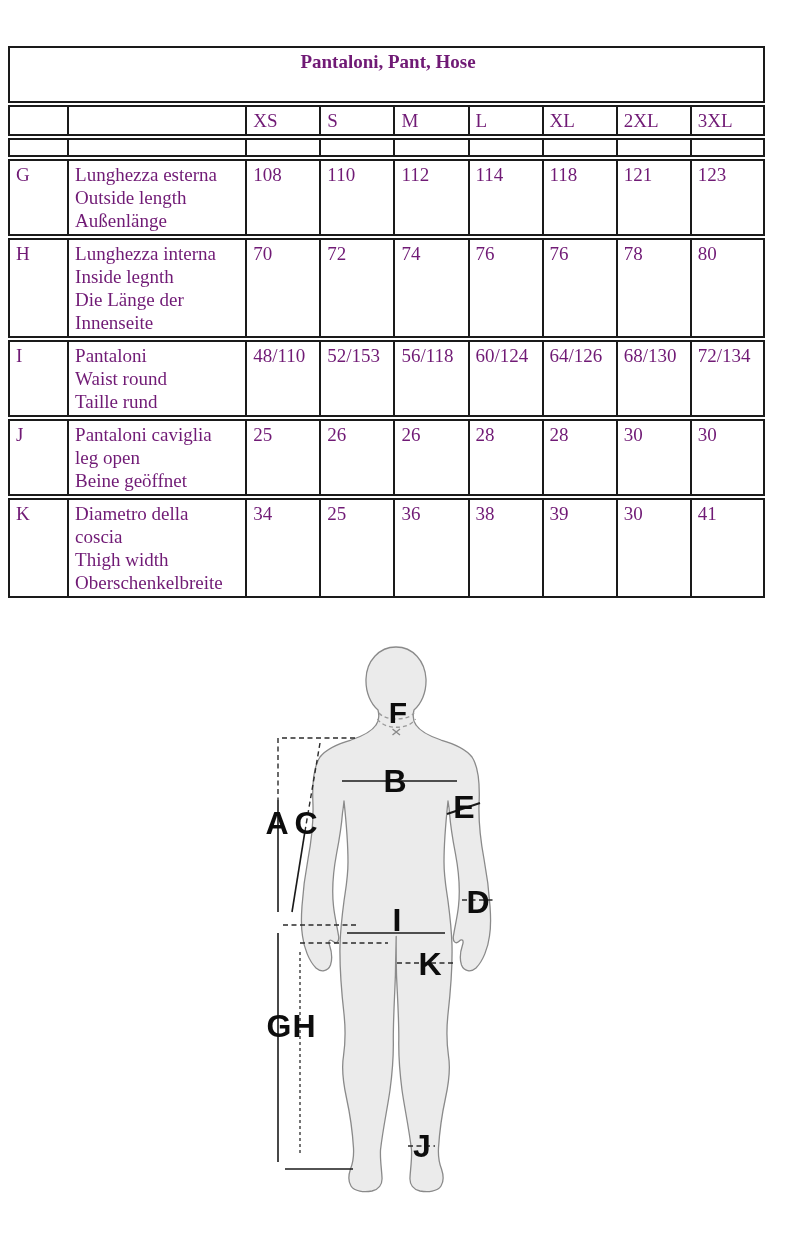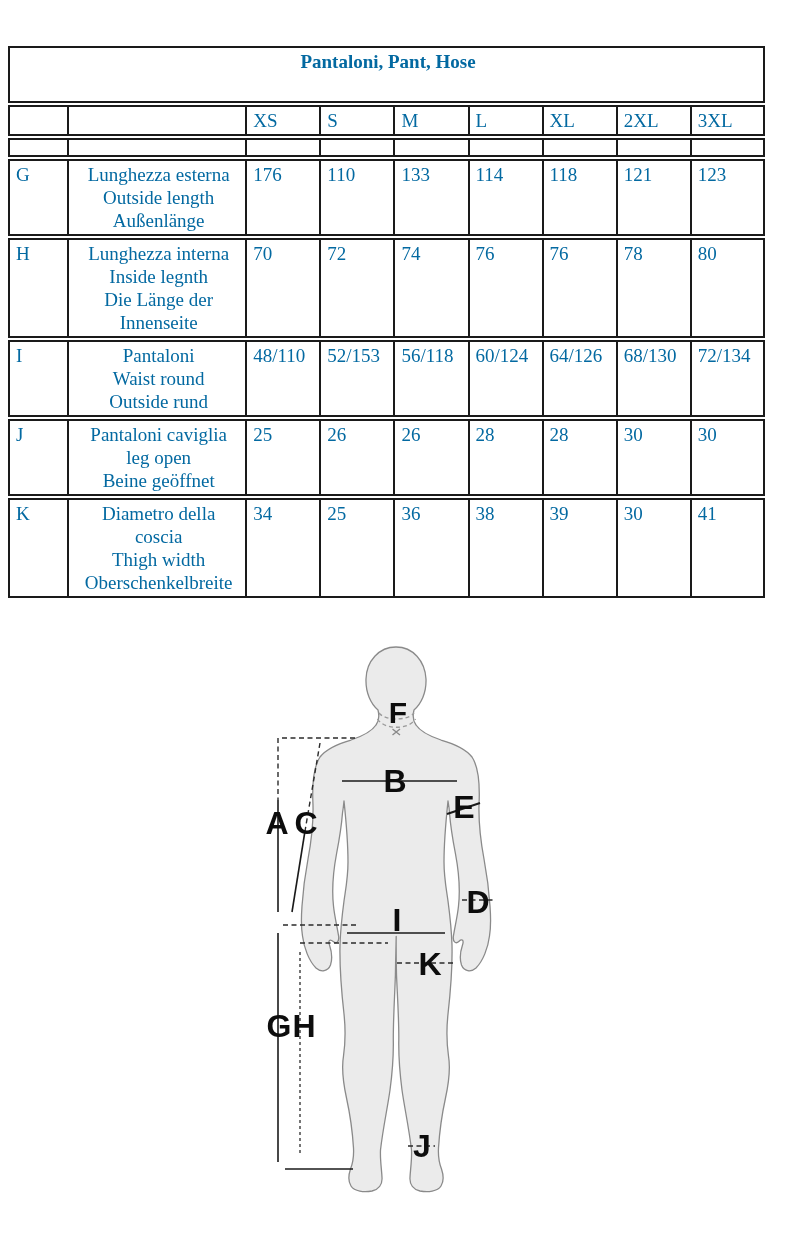--- a/index.html
+++ b/index.html
@@ -1,29 +1,29 @@
 <!DOCTYPE html>
 <html><head>
 <meta charset="utf-8">
 <style>
   html,body{margin:0;padding:0;background:#ffffff;}
   .page{position:relative;width:800px;height:1236px;background:#ffffff;overflow:hidden;
-        font-family:"Liberation Serif", serif;color:#0369a1;}
+        font-family:"Liberation Serif", serif;color:#701a75;}
   table.size-chart{position:absolute;left:8px;top:44px;width:757px;
         border-collapse:separate;border-spacing:0 2px;table-layout:fixed;}
   table.size-chart td{border-top:2px solid #1a1a1a;border-bottom:2px solid #1a1a1a;
         border-left:2px solid #1a1a1a;vertical-align:top;background:#fff;
         font-size:19px;line-height:23px;padding:2px 3px 2px 6px;overflow:hidden;}
   table.size-chart td:last-child{border-right:2px solid #1a1a1a;}
   td.title-cell{text-align:center;vertical-align:middle;font-weight:bold;font-size:30px;
         line-height:34px;padding:2px;}
   tr.rt{height:57px;} tr.rhead{height:23px;margin-left:44px;} tr.rempty{height:19px;}
   tr.rg{height:71px;} tr.rh{height:93px;} tr.ri{height:70px;}
   tr.rj{height:67px;} tr.rk{height:93px;}
-  td .ln{min-height:0;text-align:center;}
+  td .ln{min-height:0;}
   
   .fig{position:absolute;left:240px;top:628px;}
   .fig-letter{font-family:"Liberation Sans", sans-serif;font-weight:700;font-size:32px;fill:#0d0d0d;}
   .f-small{font-size:30px;}
   .ms{stroke:#1a1a1a;stroke-width:1.6;fill:none;}
   .me{stroke:#1a1a1a;stroke-width:2;fill:none;}
   .md{stroke:#2b2b2b;stroke-width:1.4;fill:none;stroke-dasharray:5 3.5;}
   .mf{stroke:#2b2b2b;stroke-width:1.3;fill:none;stroke-dasharray:3 3;}
   .collar{stroke:#9a9a9a;stroke-width:1.3;fill:none;stroke-dasharray:4 3;}
   .bow{stroke:#8a8a8a;stroke-width:1.4;fill:none;}
@@ -72,23 +72,23 @@
       <td></td>
     </tr>
 
     <tr class="rg">
       <td>G</td>
       <td>
         <div class="ln">Lunghezza esterna</div>
         <div class="ln">Outside length</div>
         <div class="ln">Außenlänge</div>
       </td>
-      <td>176</td>
+      <td>108</td>
       <td>110</td>
-      <td>133</td>
+      <td>112</td>
       <td>114</td>
       <td>118</td>
       <td>121</td>
       <td>123</td>
     </tr>
 
     <tr class="rh">
       <td>H</td>
       <td>
         <div class="ln">Lunghezza interna</div>
@@ -103,21 +103,21 @@
       <td>76</td>
       <td>78</td>
       <td>80</td>
     </tr>
 
     <tr class="ri">
       <td>I</td>
       <td>
         <div class="ln">Pantaloni</div>
         <div class="ln">Waist round</div>
-        <div class="ln">Outside rund</div>
+        <div class="ln">Taille rund</div>
       </td>
       <td>48/110</td>
       <td>52/153</td>
       <td>56/118</td>
       <td>60/124</td>
       <td>64/126</td>
       <td>68/130</td>
       <td>72/134</td>
     </tr>
 

